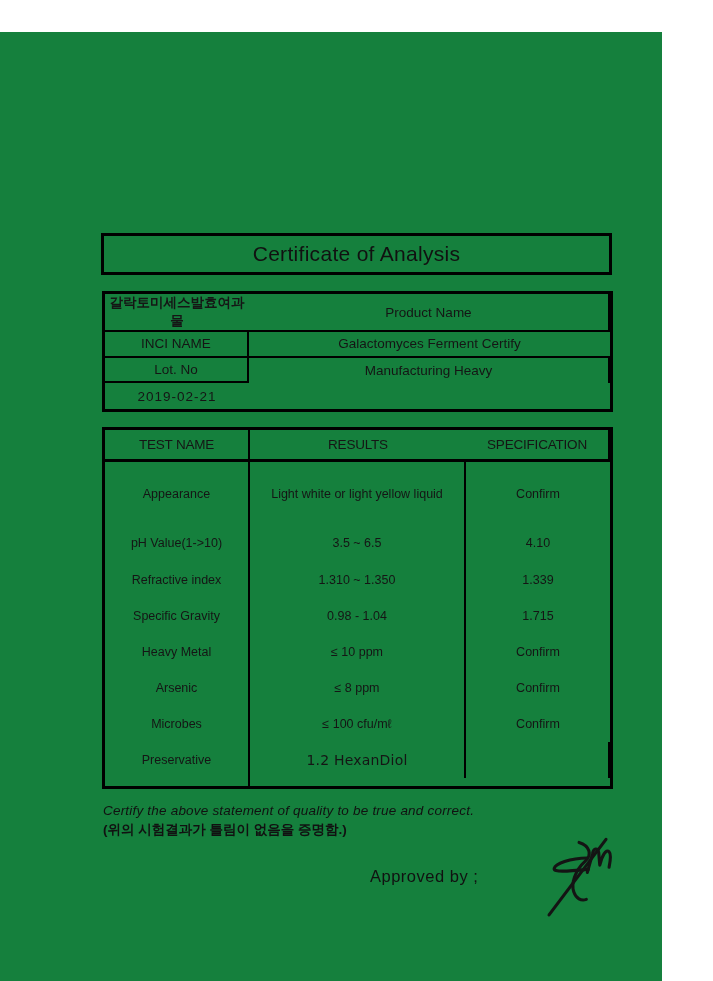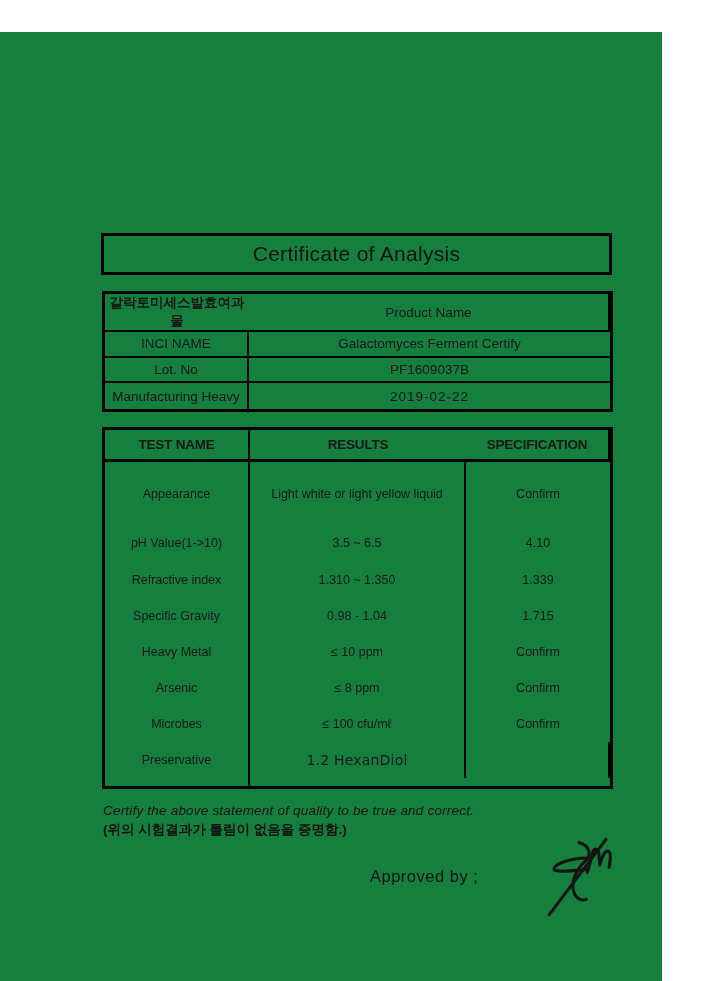--- a/index.html
+++ b/index.html
@@ -62,21 +62,21 @@
   }
   .cell {
     display: flex; align-items: center; justify-content: center;
     font-size: 12.5px;
     text-align: center;
     padding: 0 4px;
   }
   .cell.c1, .cell.c2 { border-right: 2px solid #000; }
   .cell.th {
     border-bottom: 3px solid #000;
-    font-weight: bold;
+    font-weight: normal;
     font-size: 13.5px;
     letter-spacing: -0.2px;
   }
   .alt-font { font-family: "DejaVu Sans", sans-serif; font-size: 14px; letter-spacing: 0.2px; }
 
   
   .certify-en {
     position: absolute;
     left: 103px; top: 771px;
     font-size: 13.5px;
@@ -121,24 +121,23 @@
   </div>
 
   <div class="info-table">
     <div class="info-cell rb v-bold">갈락토미세스발효여과물</div>
     <div class="info-cell lbl rb">Product Name</div>
 
     <div class="info-cell lbl rb">INCI NAME</div>
     <div class="info-cell rb">Galactomyces Ferment Certify</div>
 
     <div class="info-cell lbl rb">Lot. No</div>
-    <div class="info-cell rb">PF1609037B</div>
 
     <div class="info-cell lbl">Manufacturing Heavy</div>
-    <div class="info-cell v-track">2019-02-22</div>
+    <div class="info-cell v-track">2019-02-21</div>
   </div>
 
   <div class="test-table">
     <div class="cell c1 th">TEST NAME</div>
     <div class="cell c3 th">RESULTS</div>
     <div class="cell c2 th">SPECIFICATION</div>
 
     <div class="cell c1">Appearance</div>
     <div class="cell c2">Light white or light yellow liquid</div>
     <div class="cell c3">Confirm</div>

